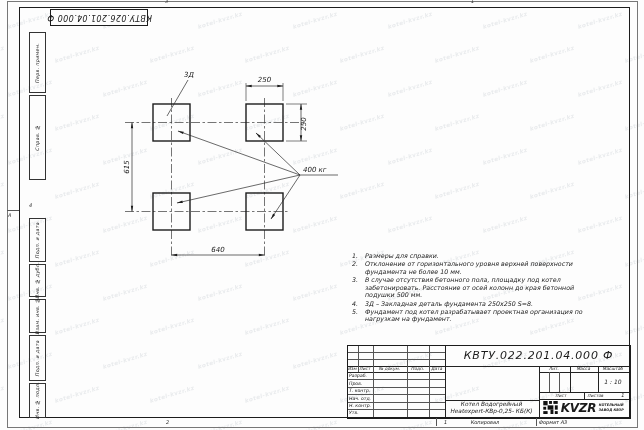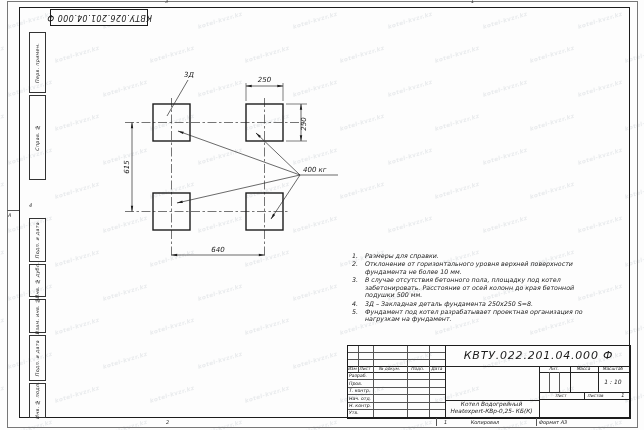--- a/index.html
+++ b/index.html
@@ -314,20 +314,40 @@
     <div class="cell lbl" style="left:236px;top:45.5px;width:45px;height:7px;justify-content:space-between;padding:0 4px;box-sizing:border-box;">
       <span>Листов</span>
       <span style="font-size:5px;">1</span>
     </div>
 
     <div class="cell" style="left:97px;top:54px;width:94px;height:16.7px;flex-direction:column;font-size:5.8px;line-height:1.35;">
       <div>Котел Водогрейный</div>
       <div>Heatexpert-КВр-0,25- КБ(К)</div>
     </div>
 
+    <div class="cell" style="left:191px;top:52.5px;width:90px;height:18.2px;">
+      <div class="logo-wrap">
+        <svg width="15" height="13" viewBox="0 0 10 9">
+          <rect x="0" y="0" width="3" height="3" fill="#111"></rect>
+          <rect x="4" y="0" width="2" height="2" fill="#111"></rect>
+          <rect x="7" y="0" width="3" height="2" fill="#111"></rect>
+          <rect x="3" y="3" width="4" height="3" fill="#111"></rect>
+          <rect x="8" y="3" width="2" height="3" fill="#111"></rect>
+          <rect x="0" y="4" width="2" height="2" fill="#111"></rect>
+          <rect x="0" y="7" width="3" height="2" fill="#111"></rect>
+          <rect x="5" y="6" width="2" height="3" fill="#111"></rect>
+          <rect x="8" y="7" width="2" height="2" fill="#111"></rect>
+        </svg>
+        <span class="logo-kvzr">KVZR</span>
+        <span class="logo-sub">
+          <span style="display:block;">КОТЕЛЬНЫЙ</span>
+          <span style="display:block;">ЗАВОД КВЗР</span>
+        </span>
+      </div>
+    </div>
   </div>
 
   <div class="ln thin" style="left:436px;top:418px;width:0.7px;height:8px;"></div>
   <div class="ln thin" style="left:536px;top:418px;width:0.7px;height:8px;"></div>
   <div class="foot" style="left:444px;top:419px;">1</div>
   <div class="foot" style="left:460px;top:419px;width:50px;text-align:center;">Копировал</div>
   <div class="foot" style="left:530px;top:419px;width:46px;text-align:center;">Формат А3</div>
 
 </div>
 

